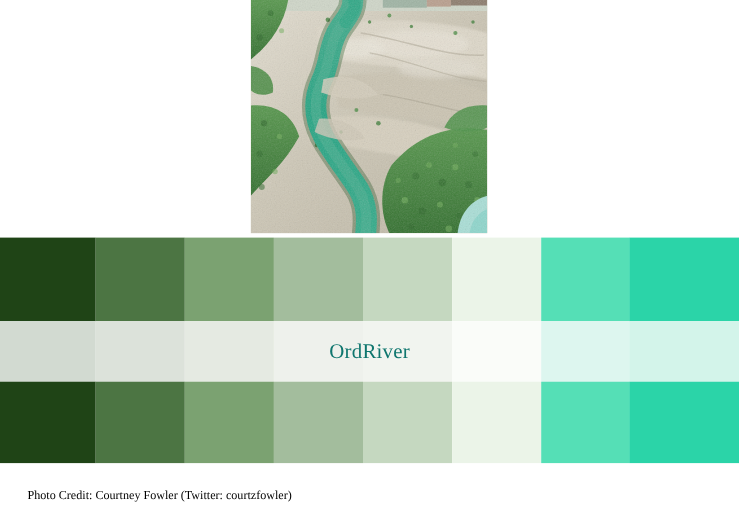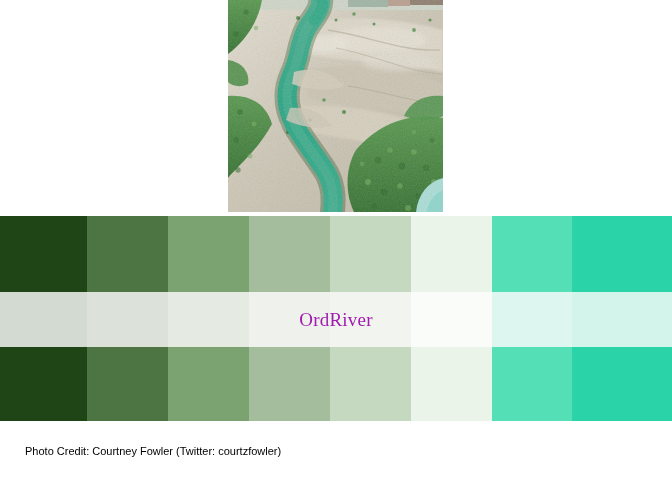--- a/index.html
+++ b/index.html
@@ -53,30 +53,30 @@
     width: 672px;
     height: 55px;
     display: flex;
     align-items: center;
     justify-content: center;
     pointer-events: none;
   }
   #palette-label span {
     font-family: "Liberation Serif", serif;
     font-size: 19px;
-    color: #a21caf;
+    color: #0f766e;
     letter-spacing: 0.2px;
   }
 
   
   #caption {
     position: absolute;
     left: 25px;
     top: 445px;
-    font-family: Liberation Sans, sans-serif;
+    font-family: Liberation Serif, serif;
     font-size: 11px;
     color: #000000;
     white-space: nowrap;
   }
 </style>
 </head>
 <body>
 
 <div id="photo-block">
   <svg width="215" height="212" viewBox="0 0 215 212">

